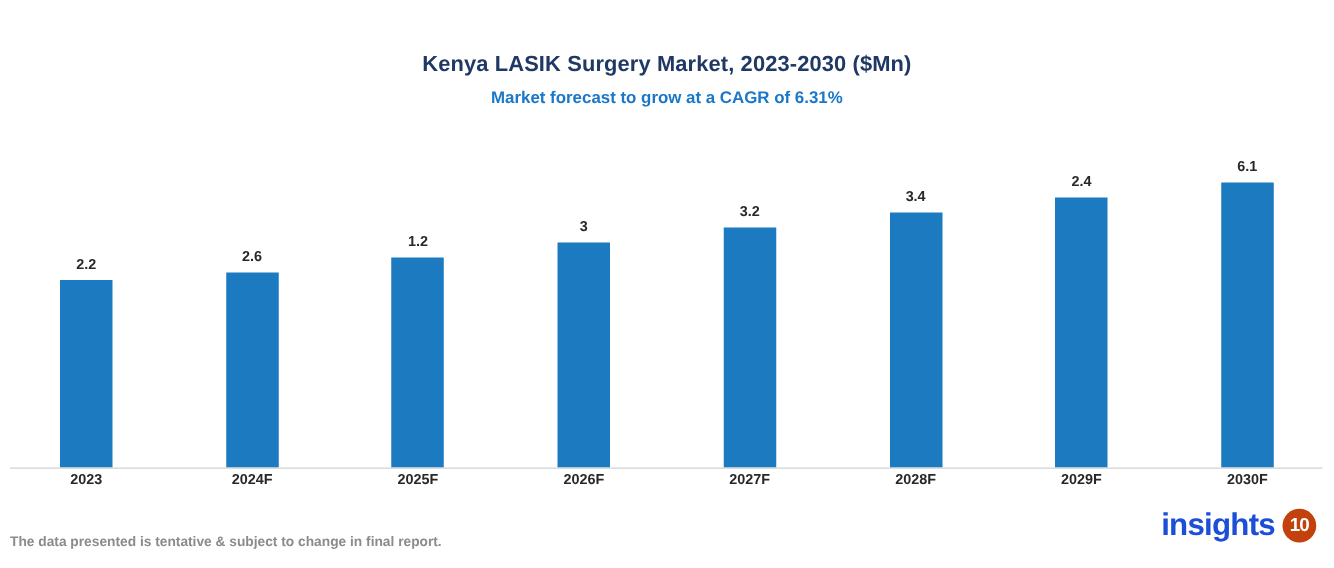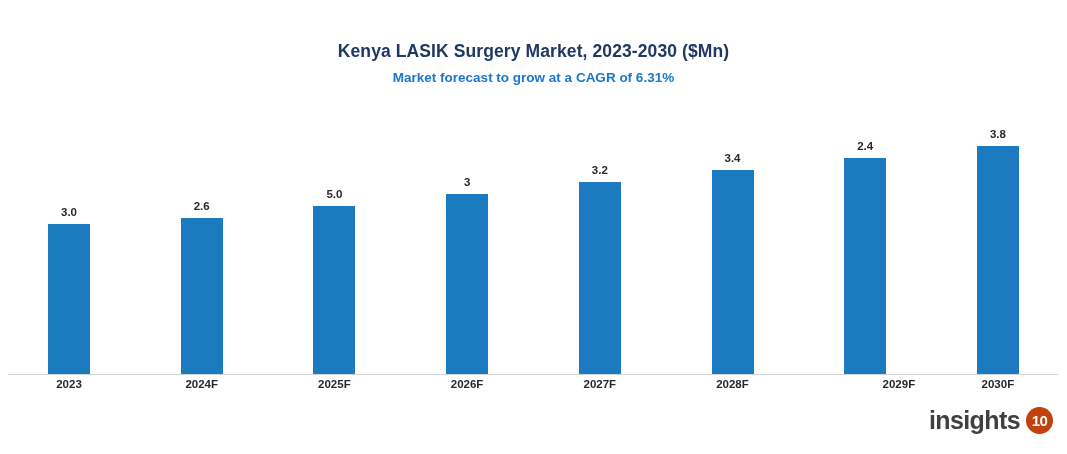--- a/index.html
+++ b/index.html
@@ -127,21 +127,21 @@
     position: absolute;
     right: 14px;
     top: 406px;
     display: flex;
     align-items: center;
     gap: 6px;
   }
   .logo-word {
     font-size: 25px;
     font-weight: bold;
-    color: #404040;
+    color: #1d4ed8;
     letter-spacing: -0.6px;
     line-height: 28px;
   }
   .logo-badge {
     width: 27px;
     height: 27px;
     border-radius: 50%;
     background: #c2410c;
     color: #ffffff;
     font-size: 15px;
@@ -159,64 +159,65 @@
 
   <div class="title-block">
     <div class="chart-title">Kenya LASIK Surgery Market, 2023-2030 ($Mn)</div>
     <div class="chart-subtitle">Market forecast to grow at a CAGR of 6.31%</div>
   </div>
 
   <div class="plot-area">
     <div class="bars-layer">
         <div class="bar-group" style="left: 48px;">
           <div class="bar-rect" style="height: 150px; background: rgb(27, 122, 192);"></div>
-          <div class="bar-value" style="bottom: 156px;">3.0</div>
+          <div class="bar-value" style="bottom: 156px;">2.2</div>
         </div>
         <div class="bar-group" style="left: 180.7px;">
           <div class="bar-rect" style="height: 156px; background: rgb(27, 122, 192);"></div>
           <div class="bar-value" style="bottom: 162px; text-align: center;">2.6</div>
         </div>
         <div class="bar-group" style="left: 313.4px;">
           <div class="bar-rect" style="height: 168px; background: rgb(27, 122, 192);"></div>
-          <div class="bar-value" style="bottom: 174px;">5.0</div>
+          <div class="bar-value" style="bottom: 174px;">1.2</div>
         </div>
         <div class="bar-group" style="left: 446.1px;">
           <div class="bar-rect" style="height: 180px; background: rgb(27, 122, 192);"></div>
           <div class="bar-value" style="bottom: 186px;">3</div>
         </div>
         <div class="bar-group" style="left: 578.8px;">
           <div class="bar-rect" style="height: 192px; background: rgb(27, 122, 192);"></div>
           <div class="bar-value" style="bottom: 198px;">3.2</div>
         </div>
         <div class="bar-group" style="left: 711.5px;">
           <div class="bar-rect" style="height: 204px; background: rgb(27, 122, 192);"></div>
           <div class="bar-value" style="bottom: 210px;">3.4</div>
         </div>
         <div class="bar-group" style="left: 844.2px;">
           <div class="bar-rect" style="height: 216px; background: rgb(27, 122, 192);"></div>
           <div class="bar-value" style="bottom: 222px;">2.4</div>
         </div>
         <div class="bar-group" style="left: 976.9px;">
           <div class="bar-rect" style="height: 228px; background: rgb(27, 122, 192);"></div>
-          <div class="bar-value" style="bottom: 234px;">3.8</div>
+          <div class="bar-value" style="bottom: 234px;">6.1</div>
         </div>
       </div>
     <div class="axis-line"></div>
   </div>
 
   <div class="cat-layer">
       <div class="cat-label" style="left: 19px;">2023</div>
       <div class="cat-label" style="left: 151.7px;">2024F</div>
       <div class="cat-label" style="left: 284.4px;">2025F</div>
       <div class="cat-label" style="left: 417.1px;">2026F</div>
       <div class="cat-label" style="left: 549.8px;">2027F</div>
       <div class="cat-label" style="left: 682.5px;">2028F</div>
-      <div class="cat-label" style="left: 815.2px; text-align: right;">2029F</div>
+      <div class="cat-label" style="left: 815.2px;">2029F</div>
       <div class="cat-label" style="left: 947.9px;">2030F</div>
     </div>
 
+  <div class="disclaimer">The data presented is tentative &amp; subject to change in final report.</div>
 
   <div class="logo">
     <span class="logo-word">insights</span>
     <span class="logo-badge">10</span>
   </div>
 
 </div>
 
 </body></html>

